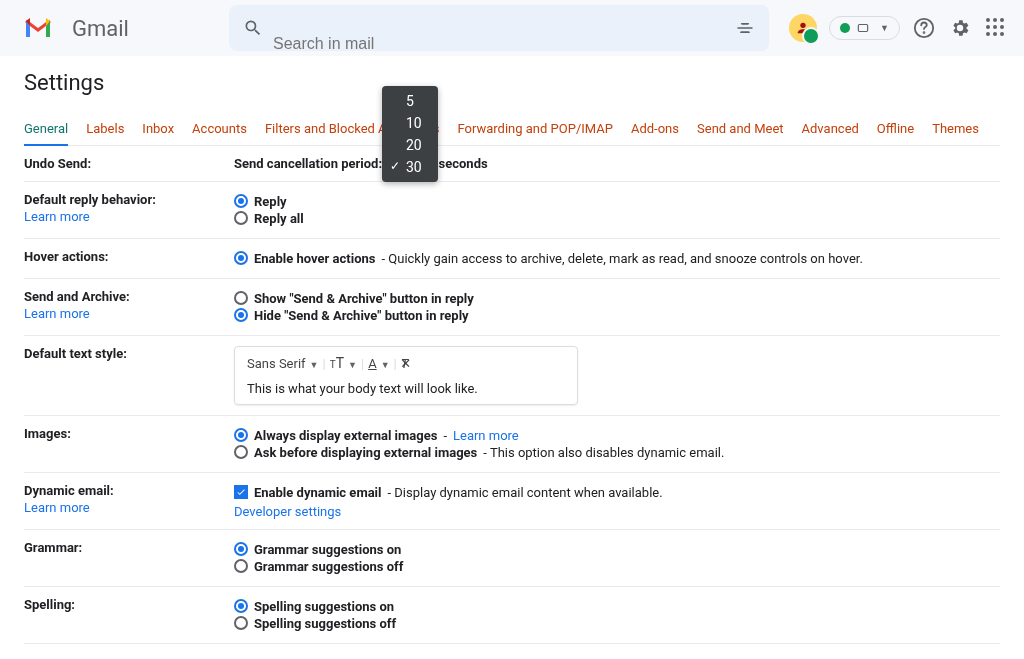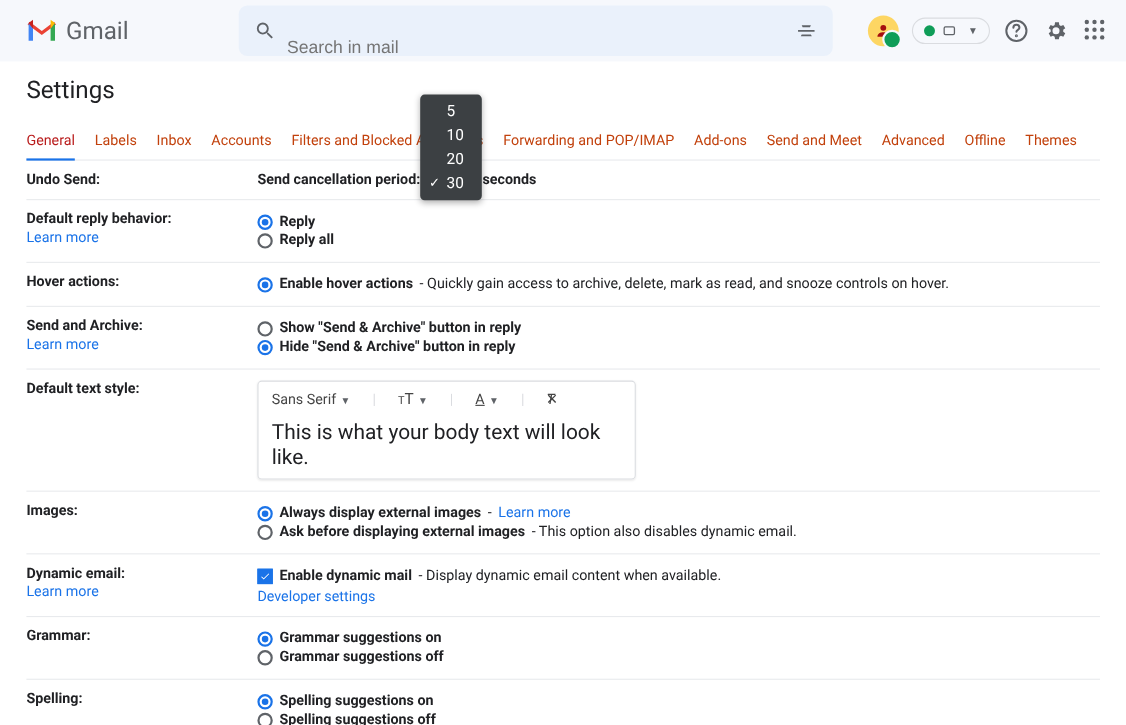--- a/index.html
+++ b/index.html
@@ -1,51 +1,51 @@
 <!DOCTYPE html>
 <html><head>
 <meta charset="utf-8">
 <style>
 * { box-sizing: border-box; margin: 0; padding: 0; }
 body { font-family: 'Google Sans', Roboto, Arial, sans-serif; font-size: 14px; color: #202124; background: #fff; width: 1024px; }
 .header { display: flex; align-items: center; padding: 8px 16px; height: 56px; background: #f6f8fc; }
-.logo { display: flex; align-items: center; gap: 4px; margin-left: 8px; }
+.logo { display: flex; align-items: center; gap: 16px; margin-left: 8px; }
 .logo-text { font-size: 22px; color: #5f6368; font-weight: 400; margin-left: 4px; }
 .search-bar { margin-left: 100px; flex: 0 0 540px; display: flex; align-items: center; background: #eaf1fb; border-radius: 8px; height: 46px; padding: 0 14px; }
 .search-bar input { flex: 1; border: none; background: transparent; font-size: 16px; outline: none; color: #5f6368; margin-left: 10px; margin-top: 32px; }
 .header-right { margin-left: auto; display: flex; align-items: center; gap: 12px; }
 .status-pill { display: flex; align-items: center; border: 1px solid #dadce0; border-radius: 18px; padding: 4px 10px; gap: 6px; }
 .green-dot { width: 10px; height: 10px; background: #0f9d58; border-radius: 50%; }
 .icon-btn { width: 24px; height: 24px; color: #5f6368; display: flex; align-items: center; justify-content: center; cursor: pointer; }
 .avatar-badge { width: 28px; height: 28px; border-radius: 50%; background: #fdd663; display: flex; align-items: center; justify-content: center; position: relative; }
 .avatar-badge::after { content: ''; position: absolute; right: -3px; bottom: -3px; width: 14px; height: 14px; background: #0f9d58; border: 2px solid #f6f8fc; border-radius: 50%; }
 .content { padding: 0 24px 24px 24px; background: #fff; }
 .page-title { font-size: 22px; font-weight: 400; padding: 14px 0 18px 0; color: #202124; }
 .tabs { display: flex; gap: 18px; border-bottom: 1px solid #e8eaed; overflow: visible; }
 .tab { padding: 8px 0; font-size: 13px; color: #c2410c; cursor: pointer; white-space: nowrap; }
-.tab.active { color: #b91c1c; border-bottom: 2px solid #1a73e8; margin-bottom: -1px; }
+.tab.active { color: #0f766e; border-bottom: 2px solid #1a73e8; margin-bottom: -1px; }
 .settings-section { display: flex; padding: 10px 0; border-bottom: 1px solid #e8eaed; font-size: 13px; }
 .section-label { flex: 0 0 210px; font-weight: 700; color: #202124; }
 .section-label .hint { font-weight: 400; font-size: 11px; color: #5f6368; margin-top: 2px; }
 .section-label .learn { font-weight: 400; color: #1a73e8; display: block; font-size: 13px; margin-top: 2px; cursor: pointer; }
 .section-body { flex: 1; }
-.radio-row { display: flex; align-items: center; gap: 6px; margin: 2px 0; }
+.radio-row { display: flex; align-items: flex-start; gap: 6px; margin: 2px 0; }
 .radio-dot { width: 14px; height: 14px; border: 2px solid #5f6368; border-radius: 50%; display: inline-flex; align-items: center; justify-content: center; flex-shrink: 0; }
 .radio-dot.checked { border-color: #1a73e8; }
 .radio-dot.checked::after { content:''; width: 6px; height: 6px; background: #1a73e8; border-radius: 50%; }
 .check-box { width: 14px; height: 14px; border: 2px solid #1a73e8; background: #1a73e8; display: inline-flex; align-items: center; justify-content: center; flex-shrink: 0; }
 .check-box svg { width: 10px; height: 10px; fill: #fff; }
 .option-label { font-weight: 700; }
 .option-desc { font-weight: 400; color: #202124; }
 .link { color: #1a73e8; cursor: pointer; font-weight: 400; }
 .text-style-box { border: 1px solid #dadce0; border-radius: 4px; padding: 8px 12px; width: 344px; box-shadow: 0 1px 2px rgba(0,0,0,0.08); }
-.text-toolbar { display: flex; align-items: center; gap: 20px; padding-bottom: 6px; font-size: 13px; color: #444; }
+.text-toolbar { display: flex; align-items: center; gap: 4px; padding-bottom: 6px; font-size: 13px; color: #444; }
 .text-toolbar .sep { color: #dadce0; }
 .dropdown-caret { font-size: 9px; color: #5f6368; margin-left: 4px; }
-.preview-text { font-size: 19px; padding-top: 4px; }
+.preview-text { font-size: 13px; padding-top: 4px; }
 .dropdown-popup { position: absolute; background: #3c4043; color: #fff; border-radius: 4px; box-shadow: 0 2px 6px rgba(0,0,0,0.3); padding: 4px 0; font-size: 14px; min-width: 48px; z-index: 100; }
 .dropdown-popup .opt { padding: 3px 16px 3px 24px; cursor: pointer; position: relative; }
 .dropdown-popup .opt.sel::before { content: '✓'; position: absolute; left: 8px; font-size: 12px; }
 .apps-grid { width: 20px; height: 20px; display: grid; grid-template-columns: repeat(3,4px); grid-template-rows: repeat(3,4px); gap: 3px; }
 .apps-grid span { background: #5f6368; border-radius: 50%; }
 </style>
 </head>
 <body>
 
 <div class="header">
@@ -229,21 +229,21 @@
       <span>Dynamic email:</span>
       <a class="learn">Learn more</a>
     </div>
     <div class="section-body">
       <div class="radio-row">
           <span class="check-box">
             <svg viewBox="0 0 24 24">
               <path d="M9 16.2L4.8 12l-1.4 1.4L9 19 21 7l-1.4-1.4z"></path>
             </svg>
           </span>
-          <span class="option-label">Enable dynamic mail</span>
+          <span class="option-label">Enable dynamic email</span>
           <span class="option-desc"> - Display dynamic email content when available.</span>
         </div>
       <div style="margin-top:4px;"><a class="link">Developer settings</a></div>
     </div>
   </div>
 
   <div class="settings-section">
     <div class="section-label">Grammar:</div>
     <div class="section-body">
       <div class="radio-row">

